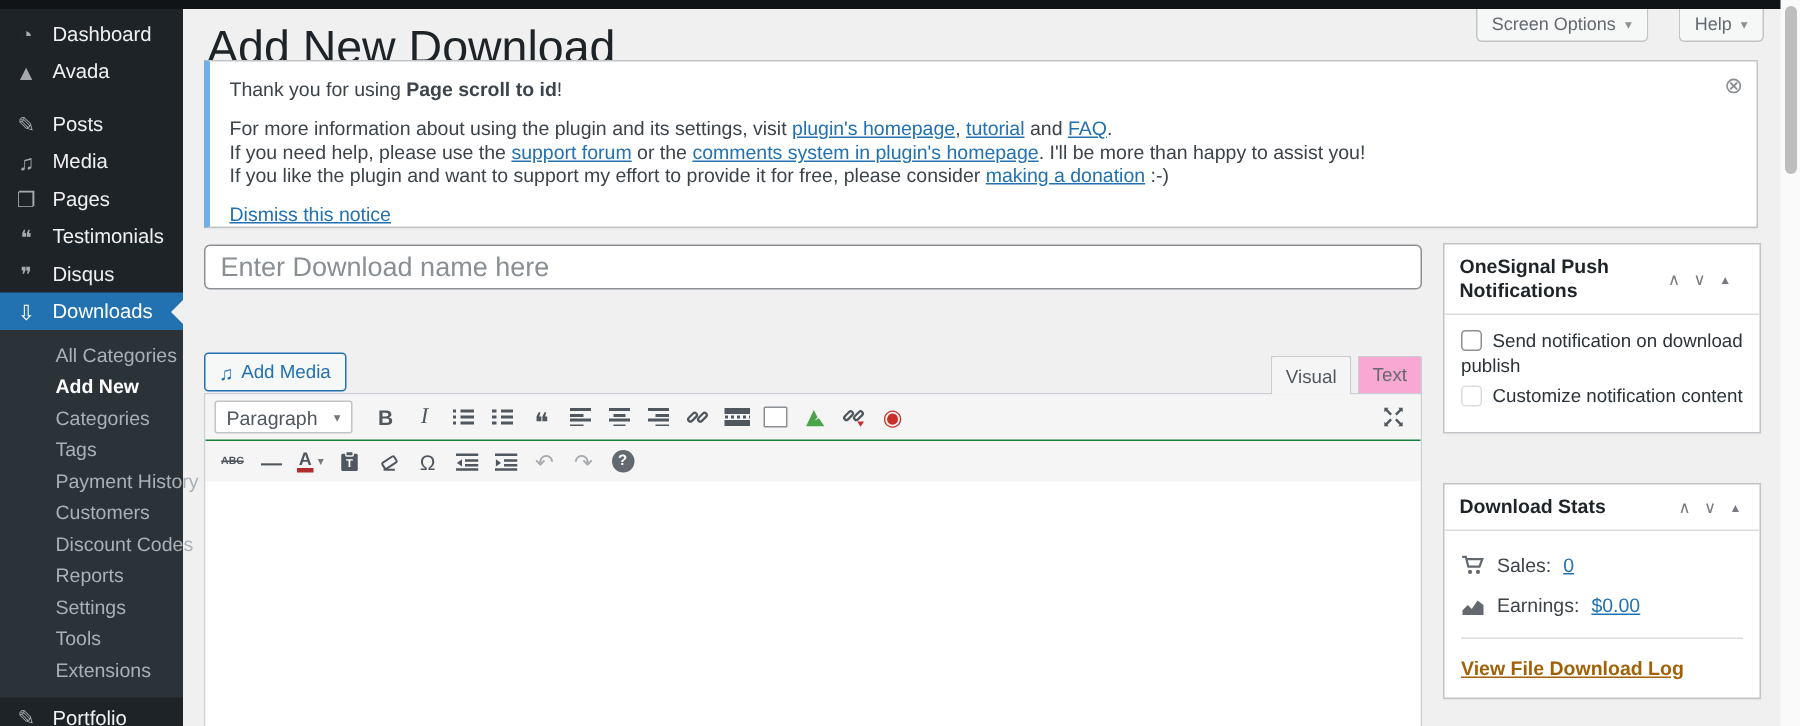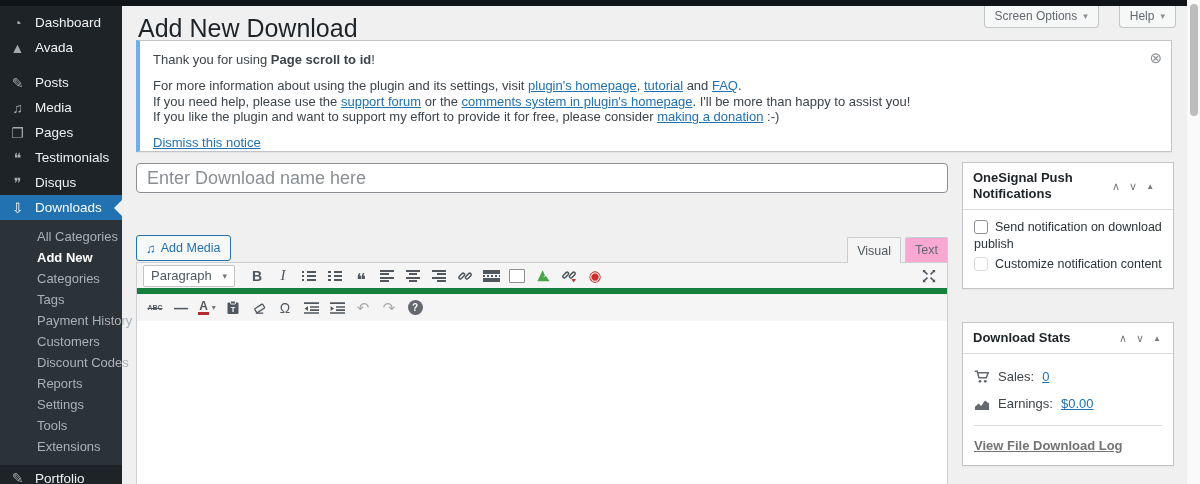--- a/index.html
+++ b/index.html
@@ -20,21 +20,21 @@
   .menu-arrow { position:absolute; right:0; top:50%; margin-top:-8px; width:0; height:0;
     border-top:8px solid transparent; border-bottom:8px solid transparent; border-right:8px solid #f0f0f1; }
   .submenu { list-style:none; background:#2c3338; padding:6px 0 8px; }
   .smi { height:21px; line-height:21px; padding-left:37px; font-size:13px; color:#a9b1b8; cursor:pointer; white-space:nowrap; }
   .smi.current { color:#fff; font-weight:bold; }
   .menu-bottom { list-style:none; }
   .menu-bottom .mi { height:26px; }
 
   
   .content { position:absolute; left:122px; top:6px; right:0; bottom:0; background:#f0f0f1; }
-  .page-title { position:absolute; left:16px; top:8px; font-size:25px; font-weight:400; color:#1d2327; }
+  .page-title { position:absolute; left:16px; top:8px; font-size:31px; font-weight:400; color:#1d2327; }
   .screen-meta { position:absolute; top:0; right:24px; display:flex; gap:20px; }
   .meta-btn { background:#f6f7f7; border:1px solid #c3c4c7; border-top:none; border-radius:0 0 4px 4px;
     color:#646970; font-size:12px; padding:3px 10px 4px; display:flex; align-items:center; gap:6px; cursor:pointer;
     font-family:"Liberation Sans", sans-serif; }
   .meta-btn .caret { font-size:9px; color:#8c8f94; }
 
   
   .notice { position:absolute; left:14px; top:34px; width:1036px; height:112px; background:#fff;
     border:1px solid #c3c4c7; border-left:4px solid #72aee6; box-shadow:0 1px 1px rgba(0,0,0,.04); padding:11px 40px 10px 13px; }
   .notice p { font-size:13px; line-height:15px; color:#3c434a; }
@@ -56,21 +56,21 @@
     font-family:"Liberation Sans", sans-serif; }
   .am-ico { font-size:13px; }
   .tabs { position:absolute; left:14px; top:231px; width:812px; display:flex; justify-content:flex-end; gap:4px; }
   .tab { height:25px; padding:0 9px; font-size:12.5px; border:1px solid #c9cdd1; border-bottom:none; cursor:pointer;
     background:#f9a8d4; color:#646970; border-radius:2px 2px 0 0; font-family:"Liberation Sans", sans-serif; }
   .tab.active { background:#f5f5f5; color:#50575e; height:26px; position:relative; z-index:2; }
 
   
   .editor { position:absolute; left:14px; top:256px; width:812px; height:240px; border:1px solid #ccd0d4; background:#fff; }
   .tb { display:flex; align-items:center; background:#f5f5f5; padding:3px 6px; gap:2px; }
-  .tb.row1 { height:31px; border-bottom:6px solid #15803d; }
+  .tb.row1 { height:31px; border-bottom:1px solid #15803d; }
   .tb.row2 { height:27px; }
   .tbtn { min-width:24px; height:22px; display:flex; align-items:center; justify-content:center; cursor:pointer;
     color:#50575e; border-radius:2px; flex:none; }
   .para-select { width:92px; height:22px; background:#fff; border:1px solid #c3c4c7; border-radius:2px; display:flex;
     align-items:center; justify-content:space-between; padding:0 7px; font-size:13px; color:#50575e; cursor:pointer; margin-right:8px; }
   .para-select .caret { font-size:9px; color:#777; }
   .g-bold { font-weight:bold; font-size:14px; }
   .g-italic { font-style:italic; font-family:"Liberation Serif", serif; font-size:15px; }
   .g-quote { font-size:18px; line-height:10px; padding-top:8px; }
   .spacer { flex:1; }
@@ -113,21 +113,21 @@
   .ph-ico.tgl { font-size:8px; }
   .panel-b { padding:9px 11px 12px; }
   .cb-row { font-size:12.5px; color:#2c3338; line-height:17px; margin-bottom:3px; }
   .cb-row input { appearance:none; width:14px; height:14px; border:1px solid #8c8f94; border-radius:3px; background:#fff;
     vertical-align:-3px; margin-right:7px; cursor:pointer; }
   .cb-row input.faint { opacity:.3; }
   .stat-row { display:flex; align-items:center; gap:8px; margin:6px 0 12px; color:#3c434a; }
   .stat-row svg { flex:none; }
   .stat-row a { color:#2271b1; text-decoration:underline; cursor:pointer; }
   .panel-div { border:none; border-top:1px solid #dcdcde; margin:14px 0 12px; }
-  .log-link { color:#737373; font-weight:bold; text-decoration:underline; font-size:13px; cursor:pointer; }
+  .log-link { color:#a16207; font-weight:bold; text-decoration:underline; font-size:13px; cursor:pointer; }
 
   
   .scroll-track { position:absolute; right:0; top:0; width:13px; height:484px; background:#fafafa; z-index:9; }
   .scroll-thumb { position:absolute; right:2px; top:4px; width:8px; height:112px; background:#bdbdbd; border-radius:4px; cursor:pointer; }
 </style>
 </head>
 <body>
 
 <div class="adminbar"></div>
 

